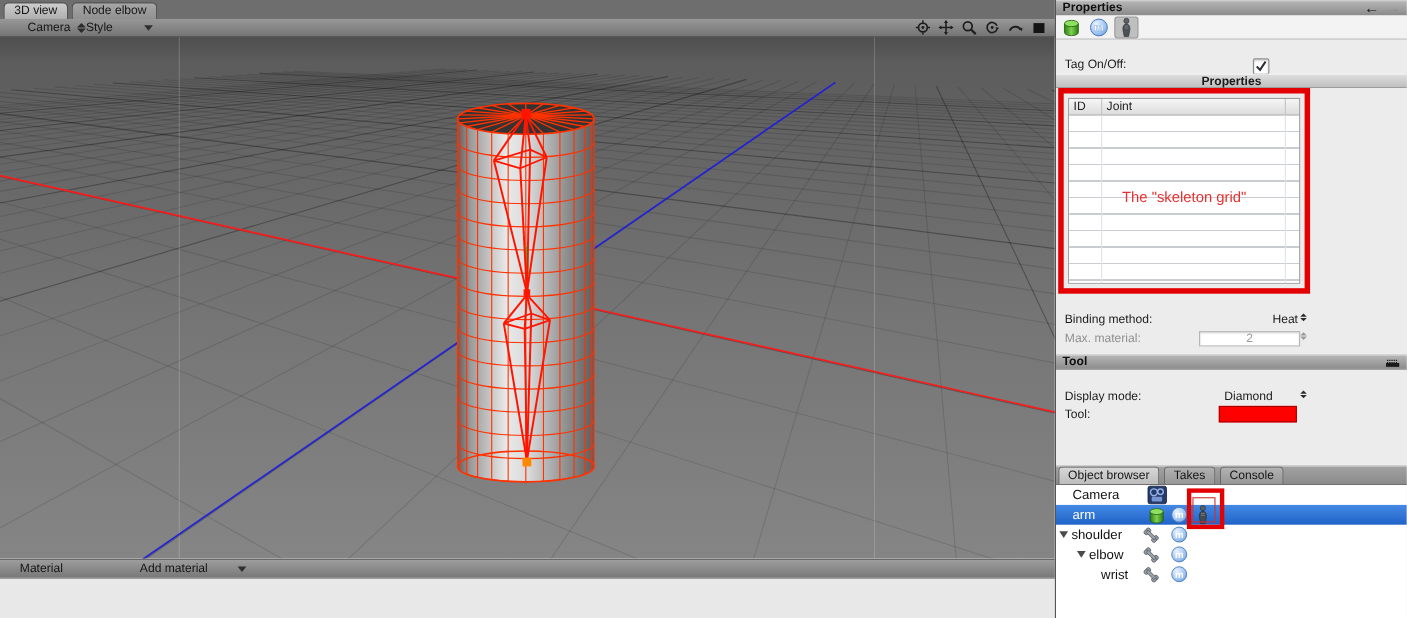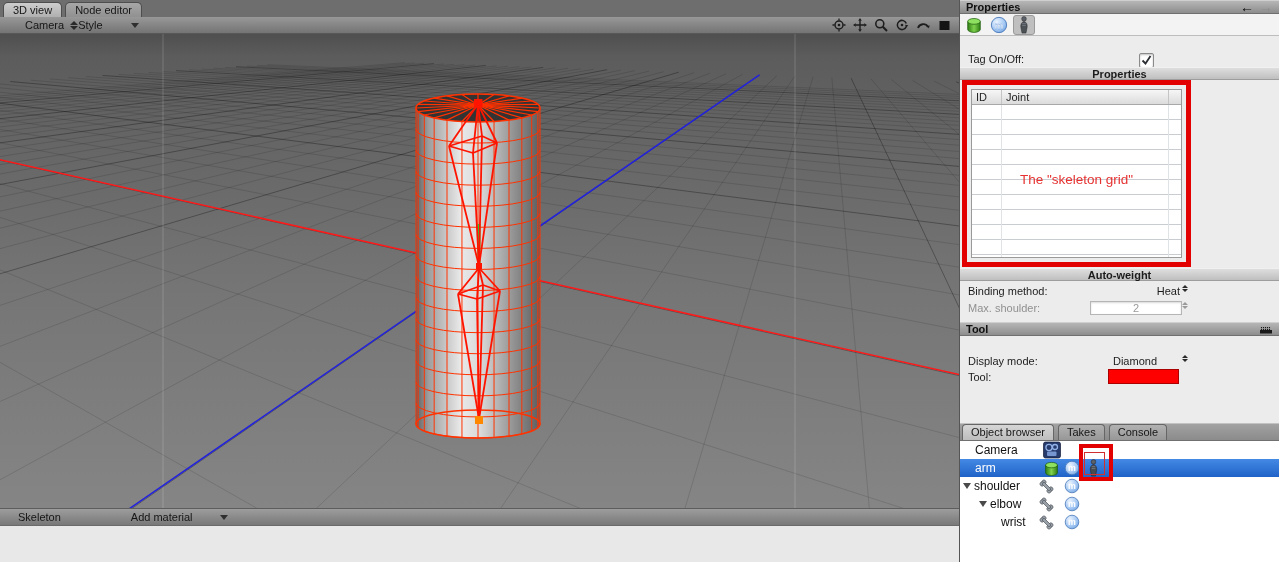--- a/index.html
+++ b/index.html
@@ -84,21 +84,21 @@
   .anno-outer{position:absolute;left:119px;top:3px;width:34px;height:37px;border:4px solid #e30000;box-sizing:border-box;z-index:3;}
   .anno-inner{position:absolute;left:124px;top:11px;width:21px;height:23px;border:1px solid #d03030;box-sizing:border-box;z-index:3;}
 </style>
 </head>
 <body>
 
 <div class="app">
 
   <div class="tabstrip">
     <div class="vtab active">3D view</div>
-    <div class="vtab">Node editor</div>
+    <div class="vtab">Node elbow</div>
   </div>
 
   <div class="viewport">
     <svg id="scene" width="959" height="491">
       <defs>
         <linearGradient id="cylgrad" x1="0" y1="0" x2="1" y2="0">
           <stop offset="0" stop-color="#616161"></stop>
             <stop offset="0.10" stop-color="#9d9d9d"></stop>
           <stop offset="0.36" stop-color="#e9e9e9"></stop>
             <stop offset="0.52" stop-color="#d9d9d9"></stop>
@@ -360,21 +360,21 @@
           <path d="M13.6 7.2 L11 8.2 L13 10.4 Z" fill="#1d1d1d"></path>
         </svg>
         <svg width="13" height="13" viewBox="0 0 13 13">
           <rect x="1.5" y="2" width="10" height="9" fill="#141414"></rect>
         </svg>
       </div>
     </div>
   </div>
 
   <div class="material-bar">
-    <span style="margin-left:18px">Skeleton</span>
+    <span style="margin-left:18px">Material</span>
     <span style="margin-left:70px">Add material</span>
     <span class="tri-down" style="margin-left:27px"></span>
   </div>
 
   <div class="panel">
 
     <div class="tbar" style="top:0">
       <span>Properties</span>
       <span style="margin-left:auto;display:flex;gap:5px;align-items:center;">
         <span class="nav-arrow" style="color:#0a0a0a">←</span>
@@ -439,33 +439,32 @@
           <span class="sk-vline" style="left:196px"></span>
         </div>
         <div class="sk-body">
           <span class="sk-vline" style="left:29px;background:#dfe3e6"></span>
           <span class="sk-vline" style="left:196px;background:#dfe3e6"></span>
         </div>
         <div class="sk-note">The "skeleton grid"</div>
       </div>
     </div>
 
-    <div class="shdr" style="top:268px;height:13px;line-height:13px">Auto-weight</div>
 
     <div class="prow" style="top:282px">
       <span class="lbl">Binding method:</span>
       <span class="valtext" style="left:130px;width:90px;text-align:right">Heat</span>
       <span class="stepper small" style="position:absolute;left:222px;top:3px">
           <i class="up"></i>
           <i class="dn"></i>
         </span>
     </div>
 
     <div class="prow" style="top:299px">
-      <span class="lbl disabled">Max. shoulder:</span>
+      <span class="lbl disabled">Max. material:</span>
       <span class="inputbox">2</span>
       <span class="stepper small disabled" style="position:absolute;left:222px;top:3px">
           <i class="up"></i>
           <i class="dn"></i>
         </span>
     </div>
 
     <div class="tbar" style="top:322px">
       <span>Tool</span>
       <svg width="14" height="10" viewBox="0 0 14 10" style="margin-left:auto">

